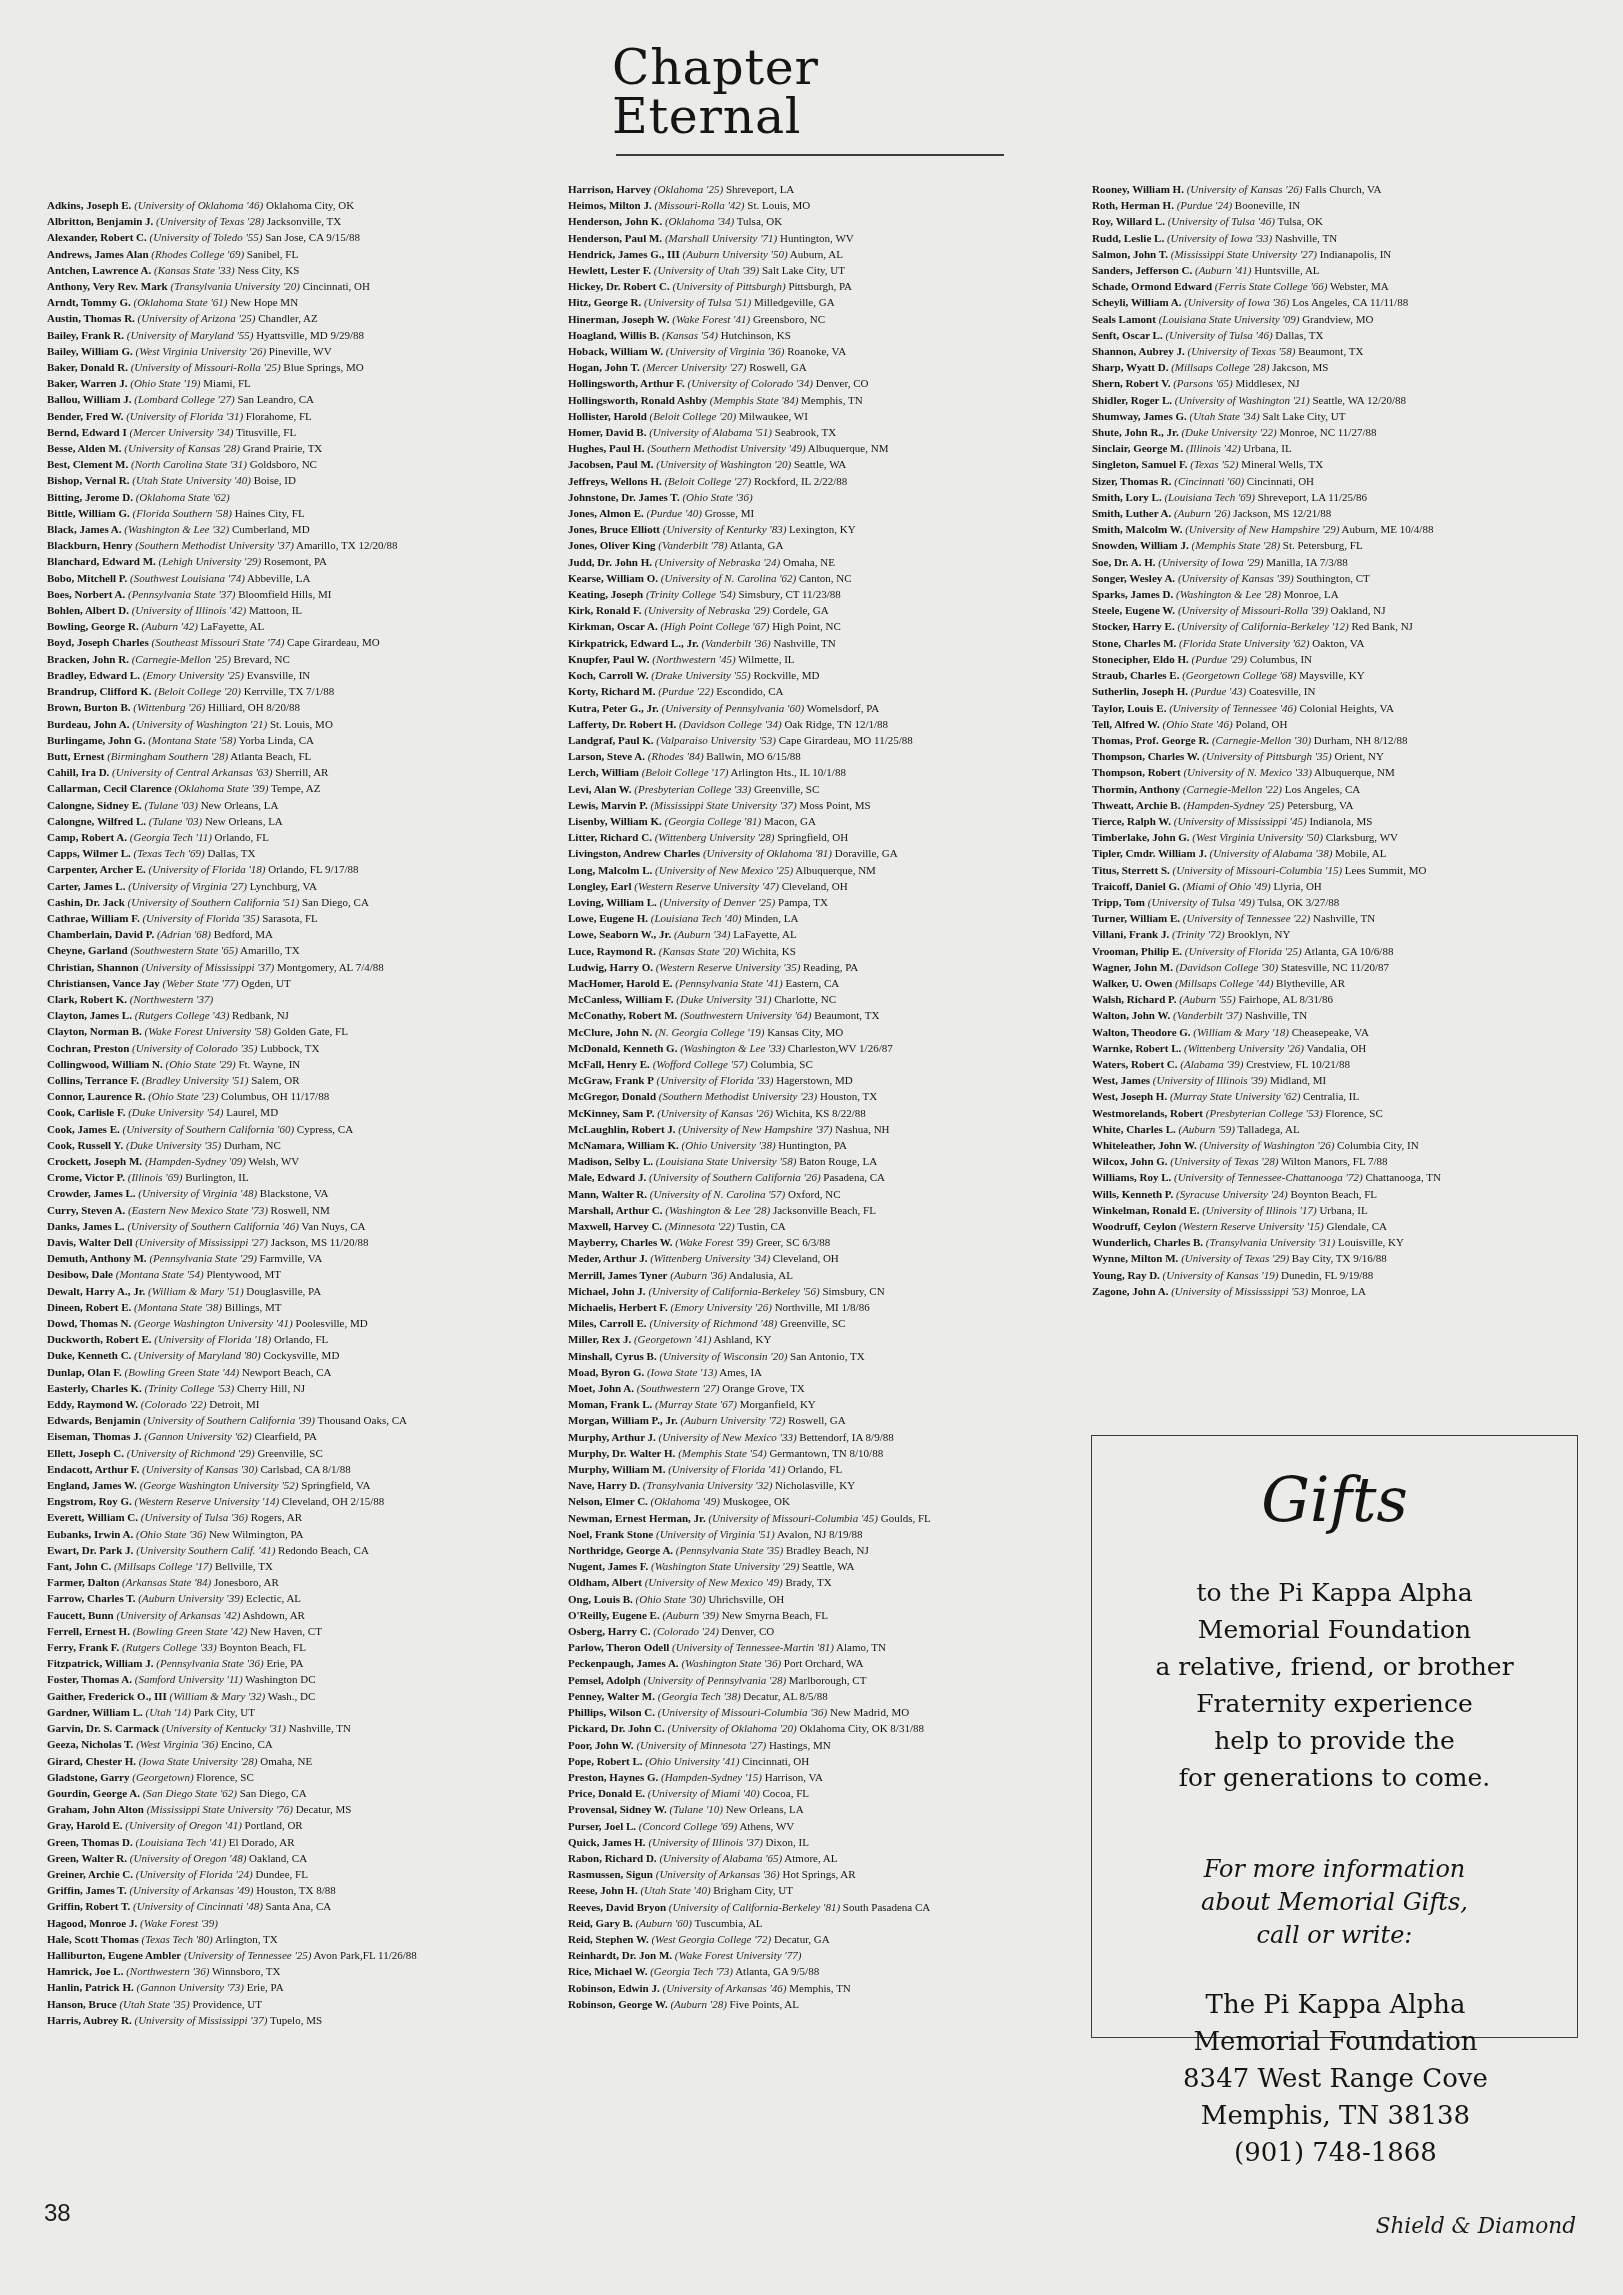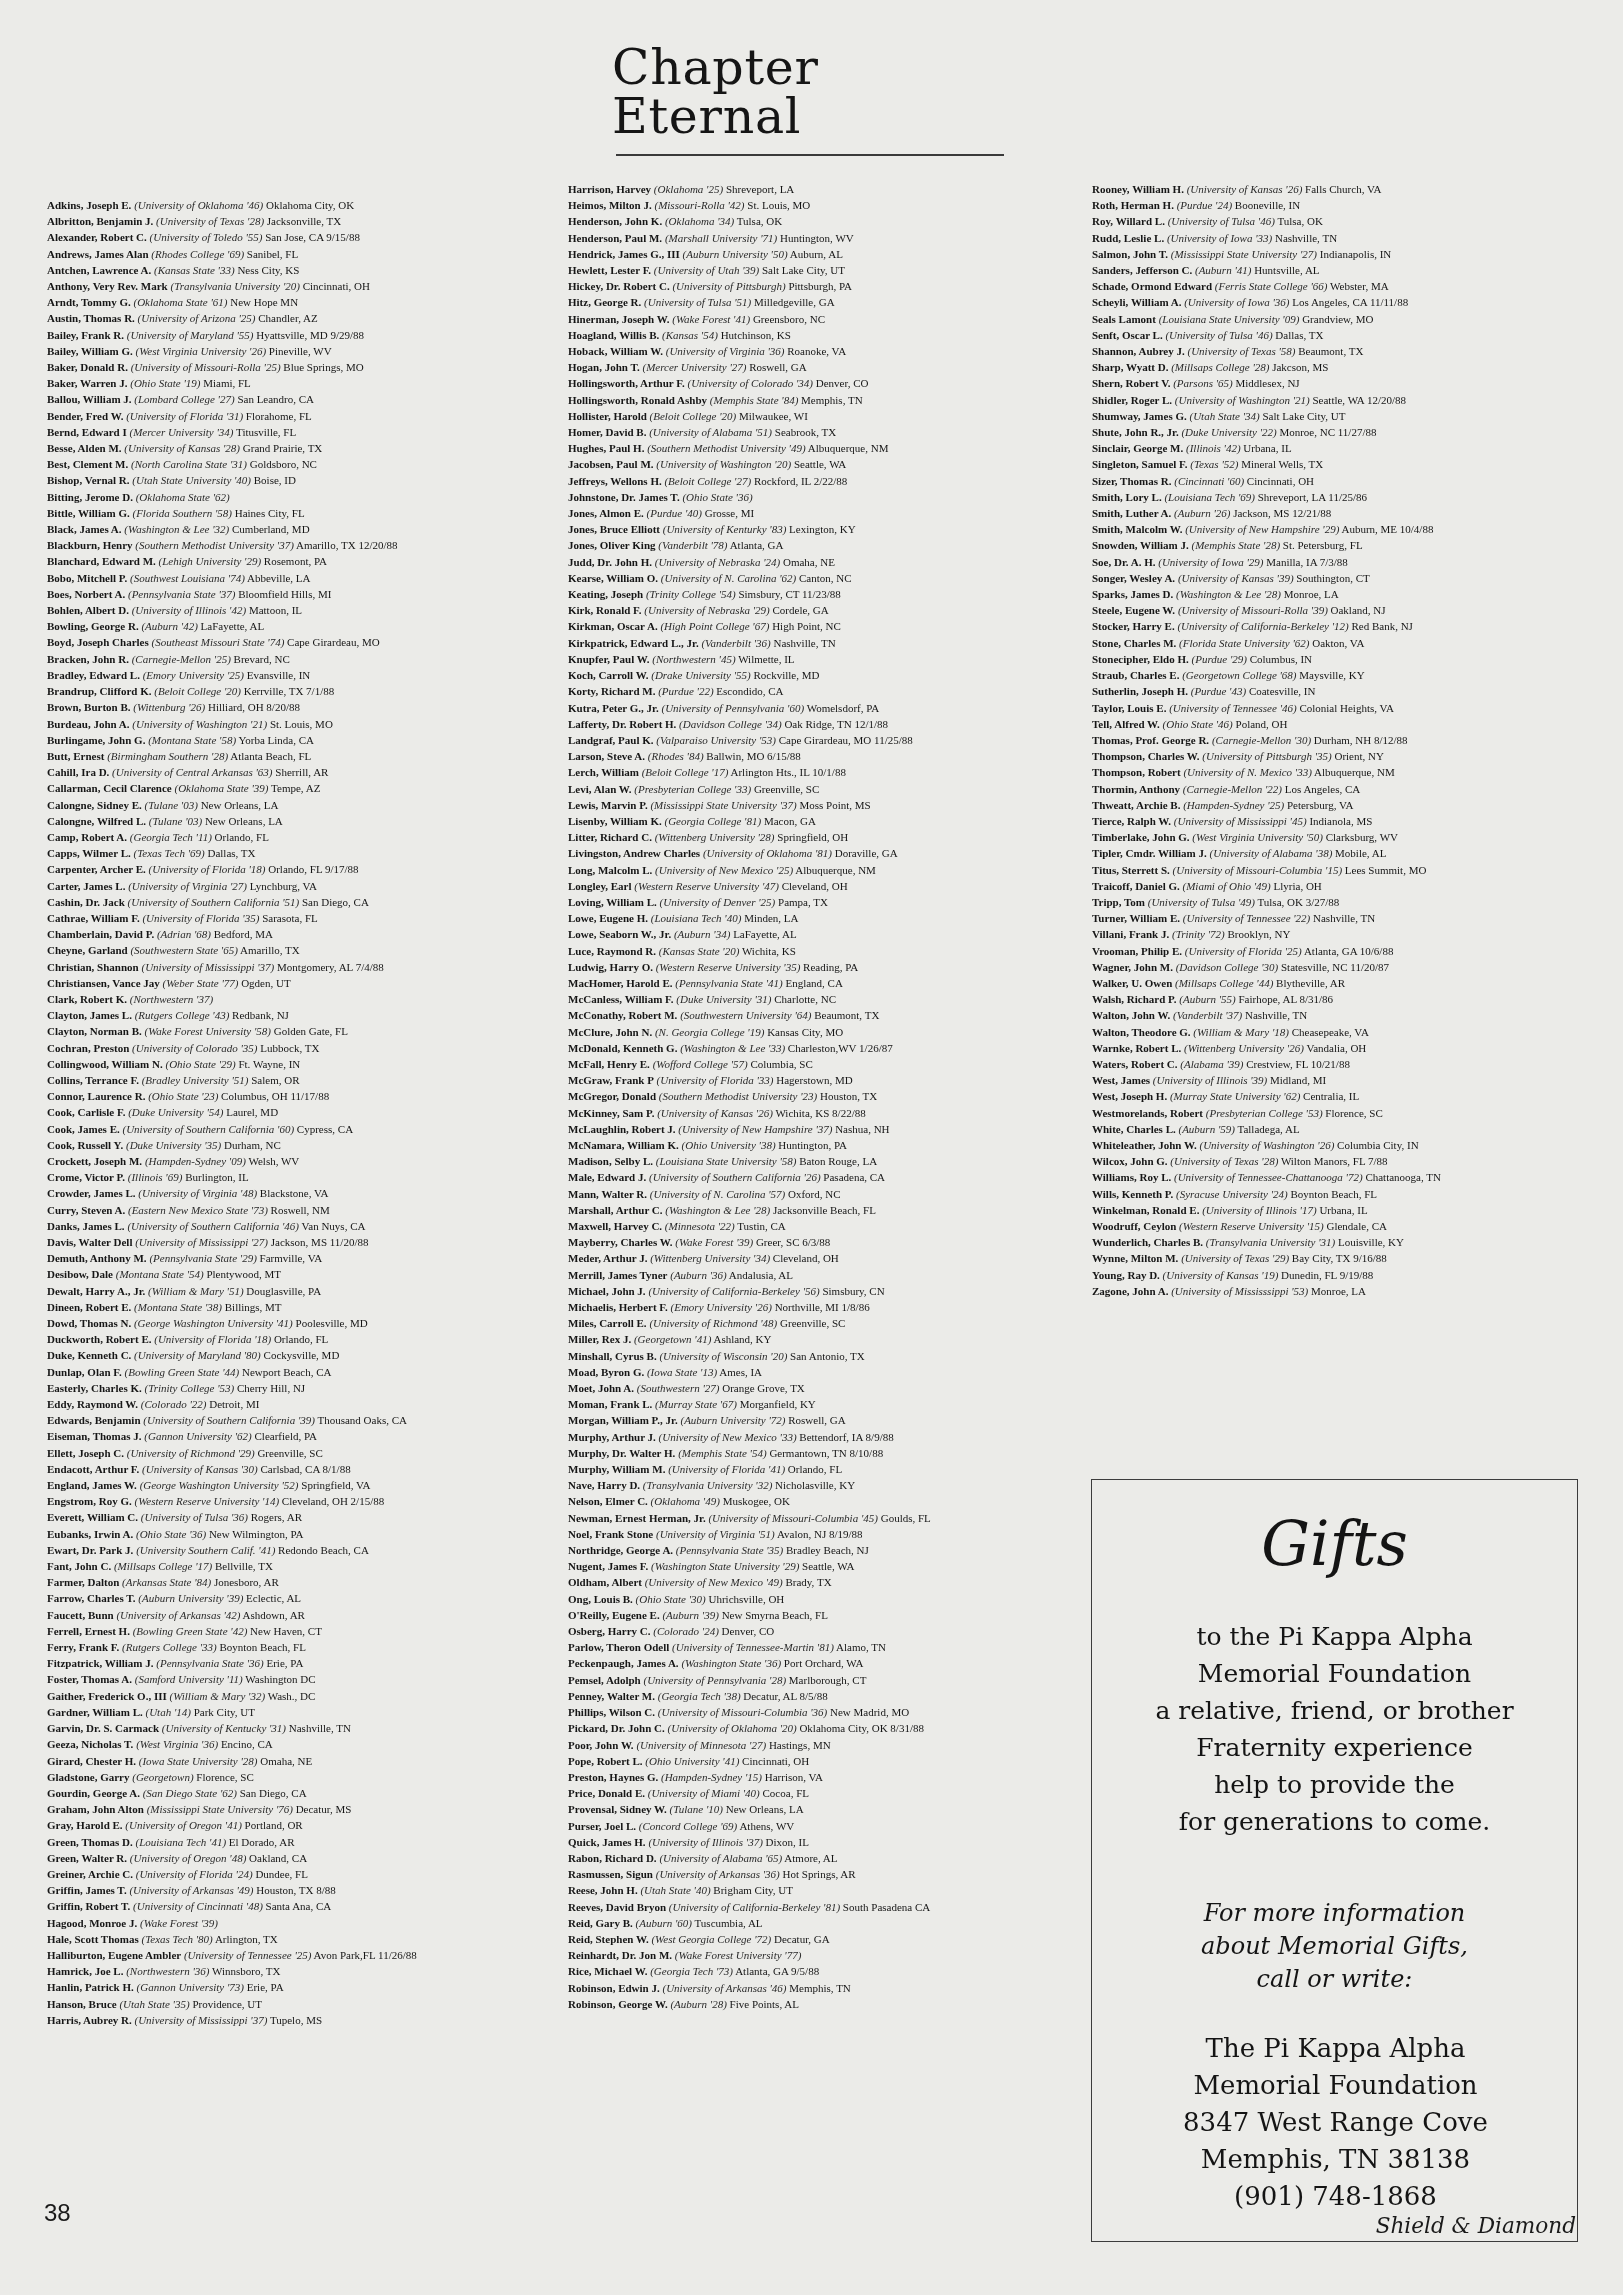--- a/index.html
+++ b/index.html
@@ -27,27 +27,26 @@
     font-size: 11px; line-height: 16.2px;
     white-space: nowrap;
   }
   .col.c1 { left: 47px; margin-top: 16px; }
   .col.c2 { left: 568px; }
   .col.c3 { left: 1092px; }
   .entry { display: block; }
   .entry .nm { font-weight: bold; }
   .entry .sc { font-style: italic; color: #2a2a2a; }
   .gift-box {
-    position: absolute; left: 1091px; top: 1435px; width: 487px; height: 763px;
+    position: absolute; left: 1091px; top: 1435px; width: 487px; height: 603px;
     border: 1.4px solid #3c3c3c;
     box-sizing: border-box;
     text-align: center;
     font-family: "DejaVu Serif", serif;
     color: #141414;
-    margin-top: 44px;
   }
   .gift-title {
     position: absolute; left: 0; right: 0; top: 33px;
     font-style: italic; font-size: 61px; line-height: 1;
   }
   .gift-body {
     position: absolute; left: 0; right: 0; top: 138px;
     font-size: 25px; line-height: 37px;
   }
   .gift-more {
@@ -233,21 +232,21 @@
     <div class="entry"><span class="nm">Lisenby, William K.</span> <span class="sc">(Georgia College '81)</span> <span class="pl">Macon, GA</span></div>
     <div class="entry"><span class="nm">Litter, Richard C.</span> <span class="sc">(Wittenberg University '28)</span> <span class="pl">Springfield, OH</span></div>
     <div class="entry"><span class="nm">Livingston, Andrew Charles</span> <span class="sc">(University of Oklahoma '81)</span> <span class="pl">Doraville, GA</span></div>
     <div class="entry"><span class="nm">Long, Malcolm L.</span> <span class="sc">(University of New Mexico '25)</span> <span class="pl">Albuquerque, NM</span></div>
     <div class="entry"><span class="nm">Longley, Earl</span> <span class="sc">(Western Reserve University '47)</span> <span class="pl">Cleveland, OH</span></div>
     <div class="entry"><span class="nm">Loving, William L.</span> <span class="sc">(University of Denver '25)</span> <span class="pl">Pampa, TX</span></div>
     <div class="entry"><span class="nm">Lowe, Eugene H.</span> <span class="sc">(Louisiana Tech '40)</span> <span class="pl">Minden, LA</span></div>
     <div class="entry"><span class="nm">Lowe, Seaborn W., Jr.</span> <span class="sc">(Auburn '34)</span> <span class="pl">LaFayette, AL</span></div>
     <div class="entry"><span class="nm">Luce, Raymond R.</span> <span class="sc">(Kansas State '20)</span> <span class="pl">Wichita, KS</span></div>
     <div class="entry"><span class="nm">Ludwig, Harry O.</span> <span class="sc">(Western Reserve University '35)</span> <span class="pl">Reading, PA</span></div>
-    <div class="entry"><span class="nm">MacHomer, Harold E.</span> <span class="sc">(Pennsylvania State '41)</span> <span class="pl">England, CA</span></div>
+    <div class="entry"><span class="nm">MacHomer, Harold E.</span> <span class="sc">(Pennsylvania State '41)</span> <span class="pl">Eastern, CA</span></div>
     <div class="entry"><span class="nm">McCanless, William F.</span> <span class="sc">(Duke University '31)</span> <span class="pl">Charlotte, NC</span></div>
     <div class="entry"><span class="nm">McConathy, Robert M.</span> <span class="sc">(Southwestern University '64)</span> <span class="pl">Beaumont, TX</span></div>
     <div class="entry"><span class="nm">McClure, John N.</span> <span class="sc">(N. Georgia College '19)</span> <span class="pl">Kansas City, MO</span></div>
     <div class="entry"><span class="nm">McDonald, Kenneth G.</span> <span class="sc">(Washington &amp; Lee '33)</span> <span class="pl">Charleston,WV 1/26/87</span></div>
     <div class="entry"><span class="nm">McFall, Henry E.</span> <span class="sc">(Wofford College '57)</span> <span class="pl">Columbia, SC</span></div>
     <div class="entry"><span class="nm">McGraw, Frank P</span> <span class="sc">(University of Florida '33)</span> <span class="pl">Hagerstown, MD</span></div>
     <div class="entry"><span class="nm">McGregor, Donald</span> <span class="sc">(Southern Methodist University '23)</span> <span class="pl">Houston, TX</span></div>
     <div class="entry"><span class="nm">McKinney, Sam P.</span> <span class="sc">(University of Kansas '26)</span> <span class="pl">Wichita, KS 8/22/88</span></div>
     <div class="entry"><span class="nm">McLaughlin, Robert J.</span> <span class="sc">(University of New Hampshire '37)</span> <span class="pl">Nashua, NH</span></div>
     <div class="entry"><span class="nm">McNamara, William K.</span> <span class="sc">(Ohio University '38)</span> <span class="pl">Huntington, PA</span></div>

